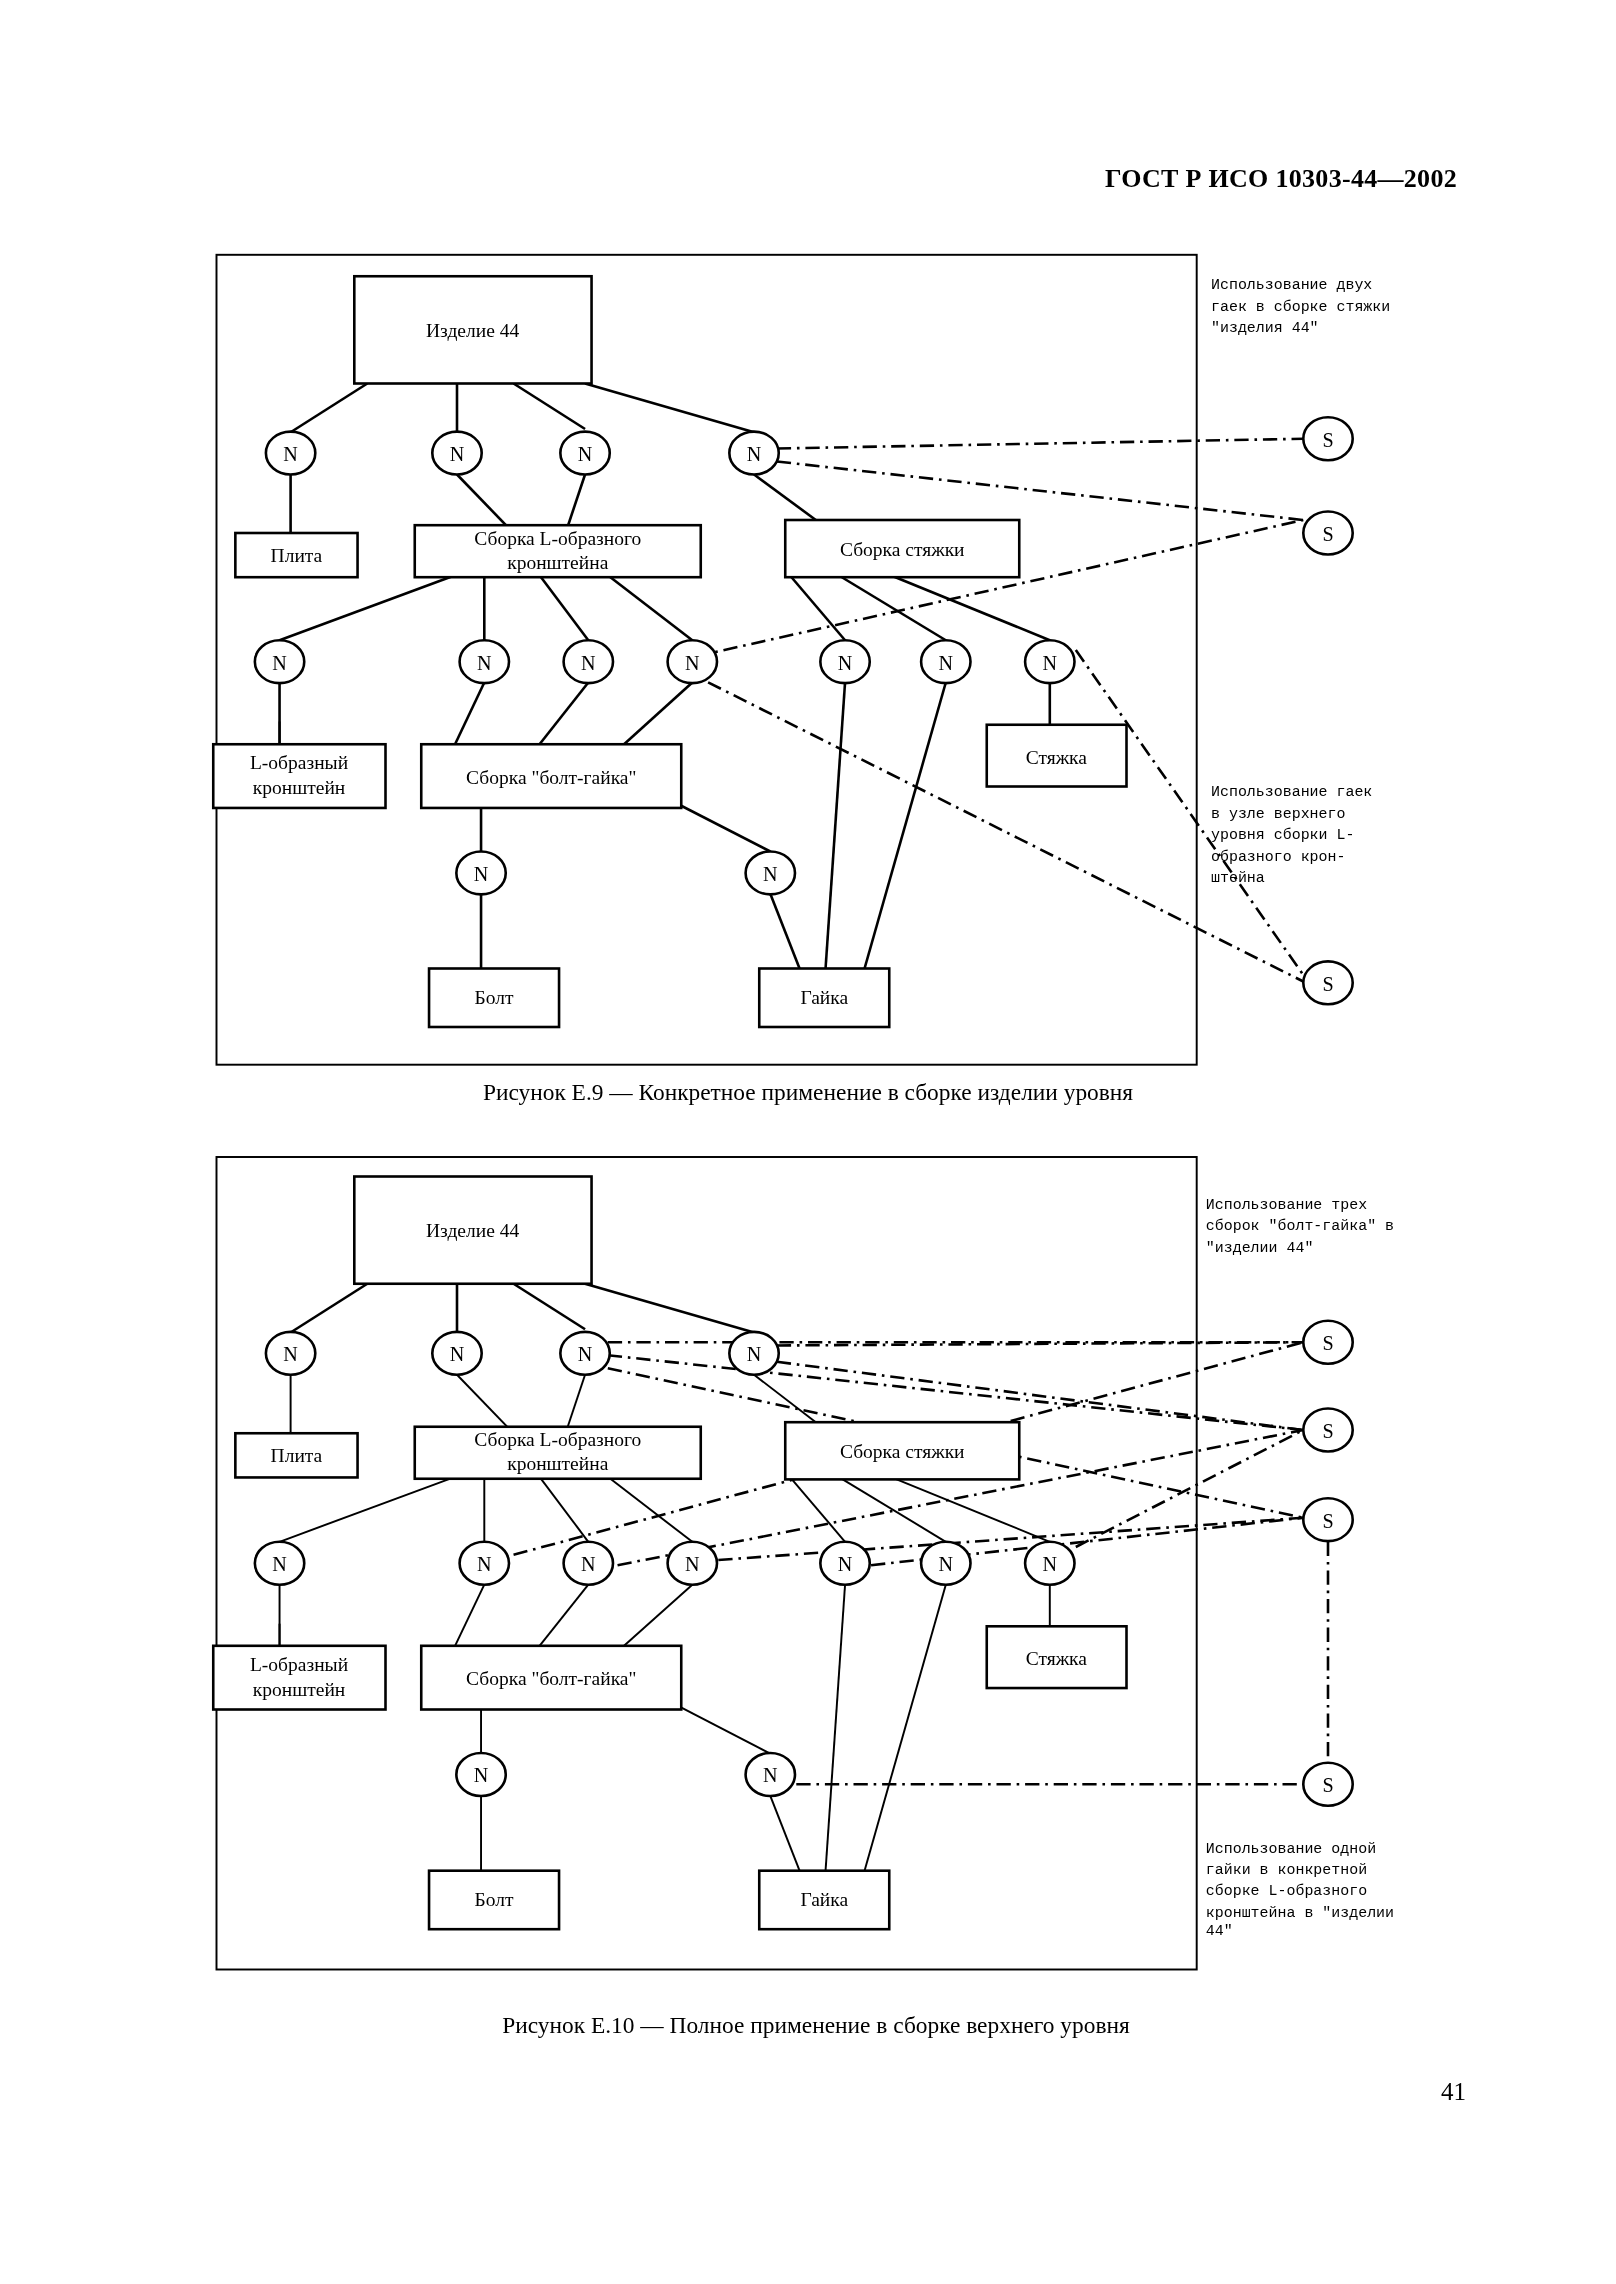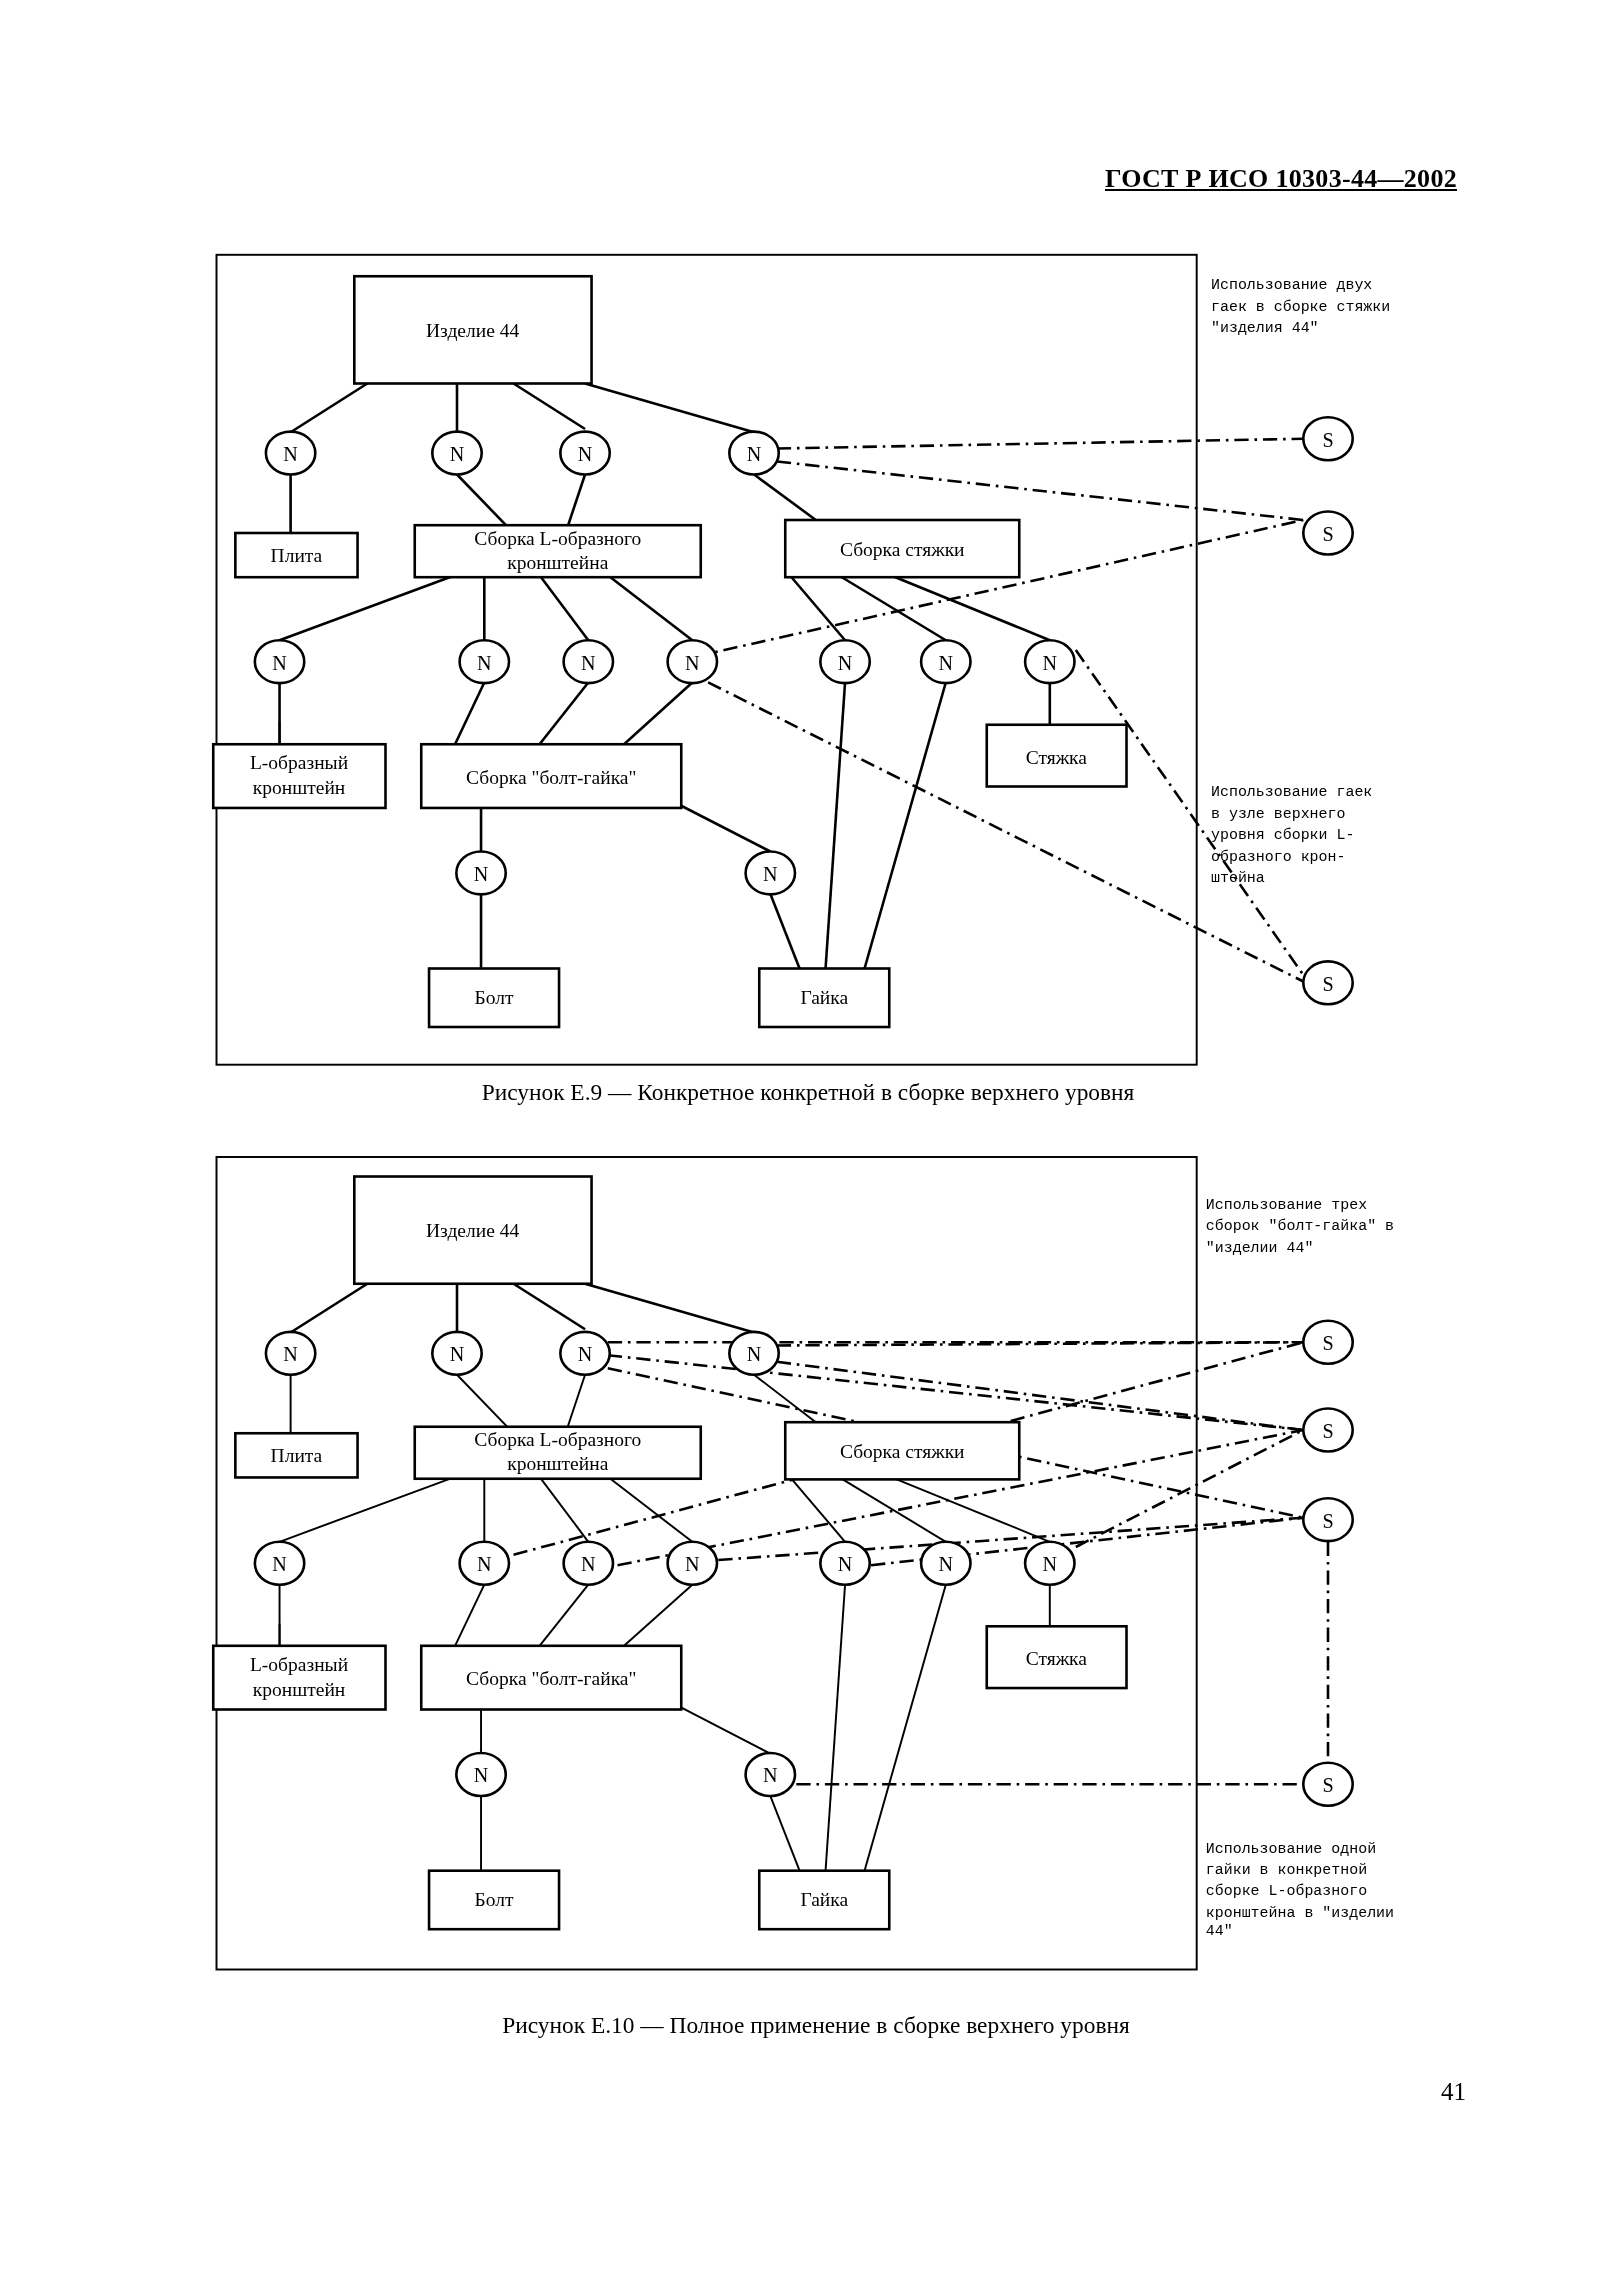--- a/index.html
+++ b/index.html
@@ -21,21 +21,20 @@
   }
   .doc-header {
     position: absolute;
     top: 164px;
     right: 159px;
     font-family: "Liberation Serif", "DejaVu Serif", serif;
     font-size: 26px;
     font-weight: bold;
     letter-spacing: 0.3px;
     white-space: nowrap;
-    text-decoration: underline;
   }
   .fig-caption {
     position: absolute;
     width: 100%;
     text-align: center;
     font-family: "Liberation Serif", "DejaVu Serif", serif;
     font-size: 23.4px;
     white-space: nowrap;
   }
   #caption-e9 { top: 1079px; }
@@ -286,21 +285,21 @@
         <text class="annot" x="1863" y="1225">Использование гаек</text>
         <text class="annot" x="1863" y="1258">в узле верхнего</text>
         <text class="annot" x="1863" y="1291">уровня сборки L-</text>
         <text class="annot" x="1863" y="1324">образного крон-</text>
         <text class="annot" x="1863" y="1357">штейна</text>
       </g>
 
     </svg>
   </div>
 
-  <div class="fig-caption" id="caption-e9">Рисунок Е.9 — Конкретное конкретной в сборке верхнего уровня</div>
+  <div class="fig-caption" id="caption-e9">Рисунок Е.9 — Конкретное применение в сборке изделии уровня</div>
 
   <div class="fig-wrap" style="left:0px; top:1144px;">
     <svg width="1616" height="858" viewBox="0 0 2486 1320" xmlns="http://www.w3.org/2000/svg">
 
       <rect class="frame" x="333" y="20" width="1508" height="1250"></rect>
 
       <g>
         <path class="edge" d="M 565 215 L 447 290"></path>
         <path class="edge" d="M 703 215 L 703 290"></path>
         <path class="edge" d="M 790 215 L 900 285"></path>

